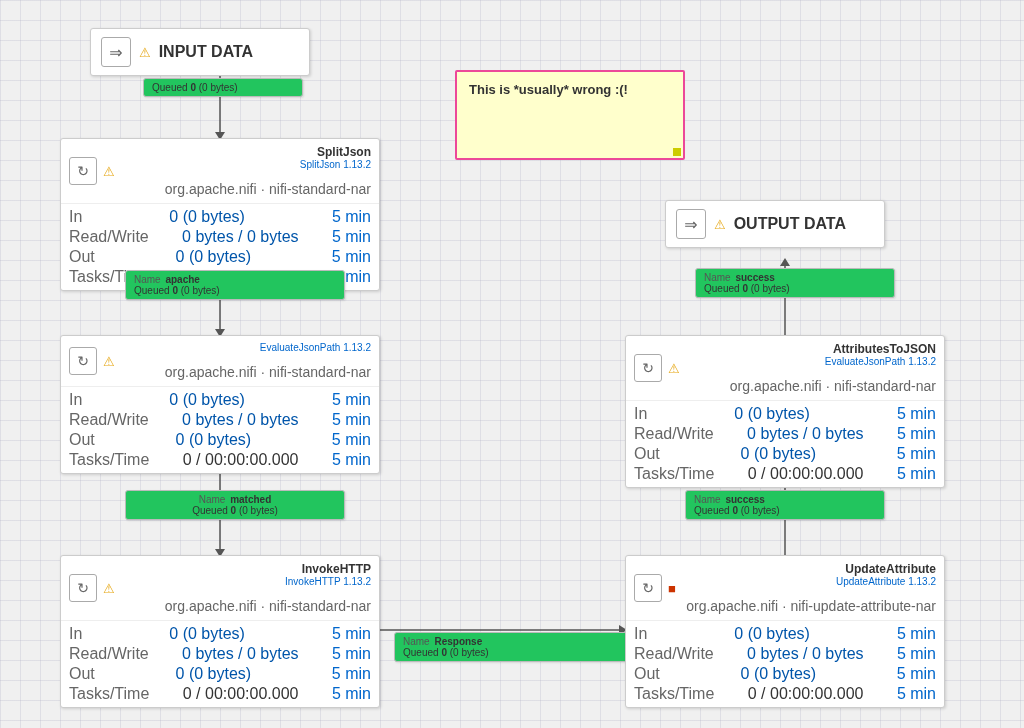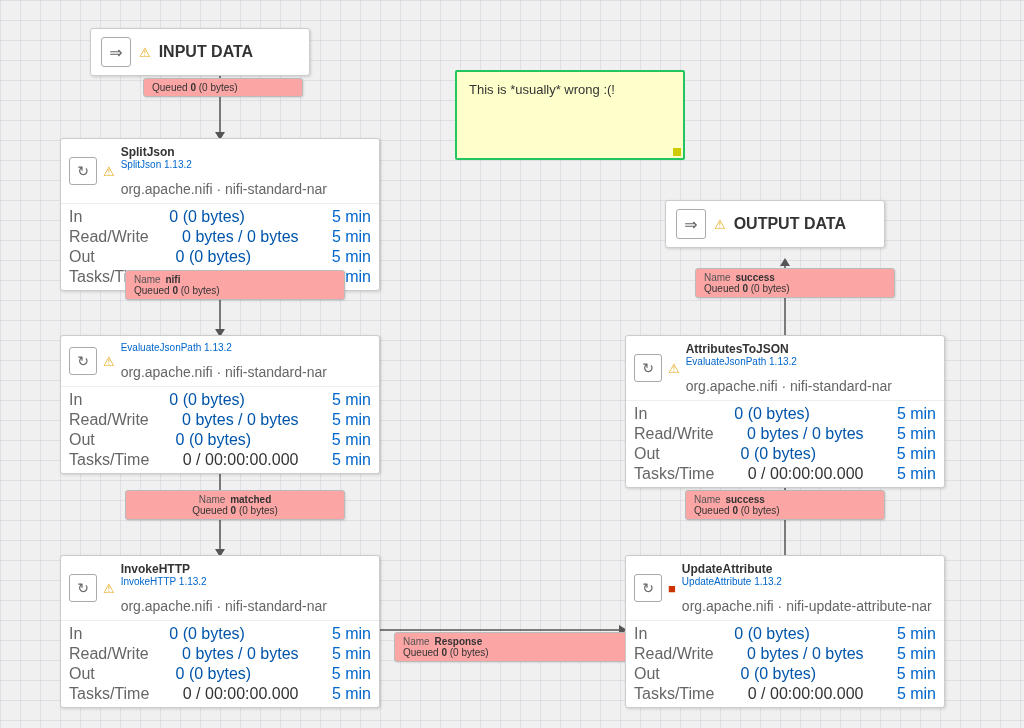--- a/index.html
+++ b/index.html
@@ -42,20 +42,21 @@
       display: flex;
       align-items: center;
       justify-content: center;
       color: #666;
       font-size: 14px;
       flex-shrink: 0;
     }
 
     .processor-title {
       flex: 1;
+      text-align: right;
     }
 
     .processor-name {
       font-weight: bold;
       font-size: 12px;
       color: #333;
     }
 
     .processor-class {
       font-size: 10px;
@@ -84,21 +85,21 @@
       font-size: 16px;
       color: #333;
     }
 
     .stat-label { color: #666; }
     .stat-value { color: #333; }
     .stat-value.blue { color: #0055aa; font-weight: normal; }
     .stat-time { color: #0066cc; }
 
     .connection-box {
-      background: #fca5a5;
+      background: #22c55e;
       border: 1px solid #bbb;
       border-radius: 3px;
       position: absolute;
       padding: 3px 8px;
       font-size: 10px;
       color: #333;
       box-shadow: 1px 1px 2px rgba(0,0,0,0.1);
     }
 
     .connection-name {
@@ -115,24 +116,24 @@
       color: #333;
     }
 
     .connection-queued .zero {
       font-weight: bold;
     }
 
     .note-box {
       position: absolute;
       background: #ffffcc;
-      border: 2px solid #22c55e;
+      border: 2px solid #ec4899;
       padding: 10px 12px;
       font-size: 13px;
-      font-weight: normal;
+      font-weight: bold;
       color: #333;
       border-radius: 2px;
     }
 
     .note-resize {
       position: absolute;
       bottom: 2px;
       right: 2px;
       width: 8px;
       height: 8px;
@@ -263,21 +264,21 @@
       </div>
     <div class="stat-row">
         <span class="stat-label">Tasks/Time</span>
         <span class="stat-value">0 / 00:00:00.000</span>
         <span class="stat-time">5 min</span>
       </div>
   </div>
 </div>
 
 <div class="connection-box" style="top:270px; left:125px; width:220px;">
-  <div class="connection-name">Name <span>nifi</span></div>
+  <div class="connection-name">Name <span>apache</span></div>
   <div class="connection-queued">Queued <span class="zero">0</span> (0 bytes)</div>
 </div>
 
 <div class="processor-card" style="top:335px; left:60px;">
   <div class="processor-header">
     <div class="processor-icon">↻</div>
     <span class="warning-icon">⚠</span>
     <div class="processor-title">
       <div class="processor-class">EvaluateJsonPath 1.13.2</div>
       <div class="processor-nar">org.apache.nifi · nifi-standard-nar</div>

